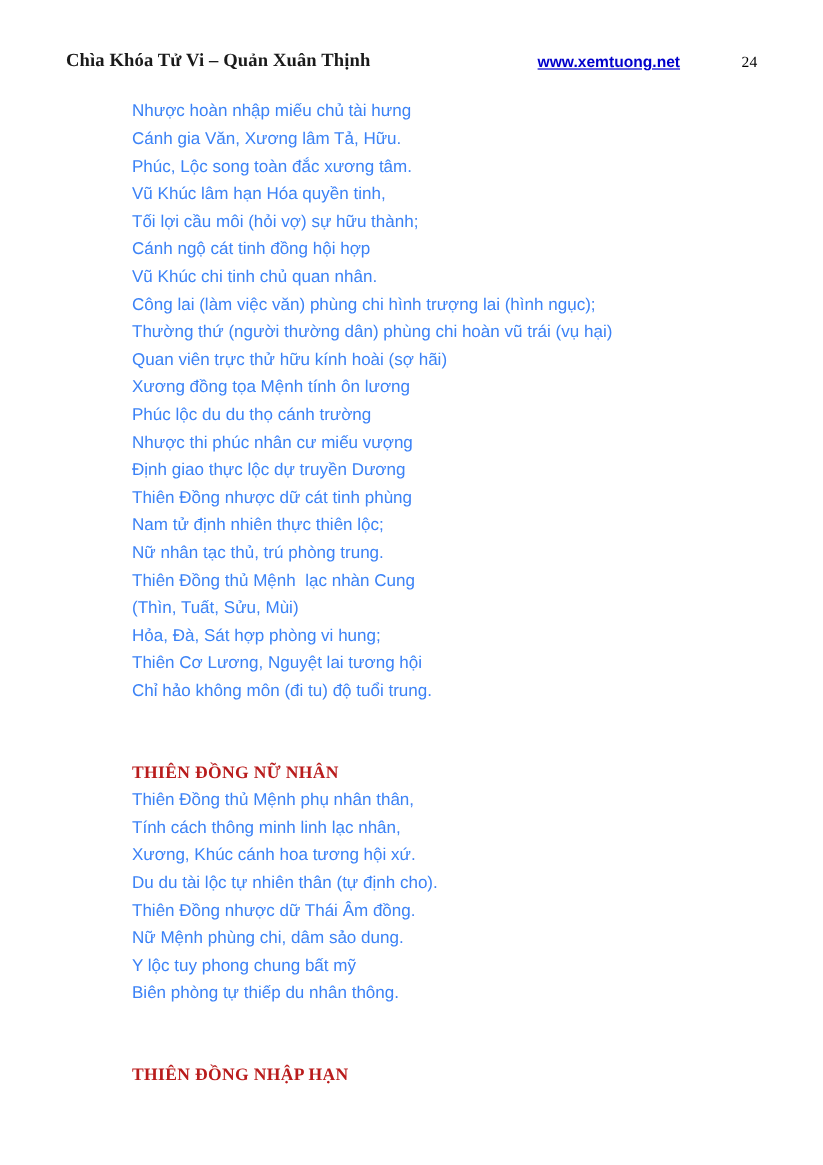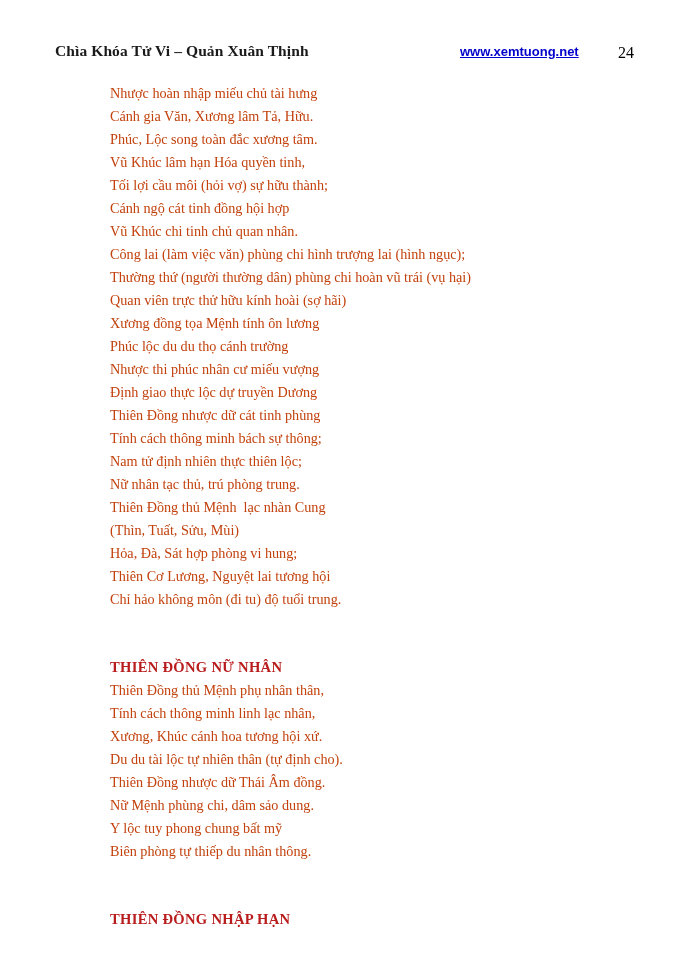--- a/index.html
+++ b/index.html
@@ -37,49 +37,49 @@
     top: 0;
     font-family: "Liberation Serif", serif;
     font-weight: bold;
     font-size: 15.5px;
     color: #1a1a1a;
     white-space: nowrap;
     letter-spacing: 0.1px;
   }
   .header-link {
     position: absolute;
-    left: 460px;
+    left: 448px;
     top: 2px;
     font-family: "Liberation Sans", sans-serif;
     font-weight: bold;
     font-size: 13px;
     color: #0000cc;
     text-decoration: underline;
     white-space: nowrap;
   }
   .header-pagenum {
     position: absolute;
     left: 618px;
     top: 2px;
     font-family: "Liberation Serif", serif;
-    font-size: 16px;
+    font-size: 13px;
     color: #000000;
     text-align: center;
   }
   .body-block {
     position: absolute;
     left: 110px;
     top: 82px;
     width: 540px;
   }
   .line {
-    font-family: Liberation Serif, serif;
+    font-family: Liberation Sans, sans-serif;
     font-size: 14.2px;
     line-height: 23px;
-    color: #c2410c;
+    color: #3b82f6;
     white-space: pre-wrap;
   }
   .section-head {
     font-family: "Liberation Serif", serif;
     font-weight: bold;
     font-size: 14.6px;
     line-height: 23px;
     letter-spacing: 0.3px;
     color: #b91c1c;
   }
@@ -111,21 +111,20 @@
     <div class="line">Cánh ngộ cát tinh đồng hội hợp</div>
     <div class="line">Vũ Khúc chi tinh chủ quan nhân.</div>
     <div class="line">Công lai (làm việc văn) phùng chi hình trượng lai (hình ngục);</div>
     <div class="line">Thường thứ (người thường dân) phùng chi hoàn vũ trái (vụ hại)</div>
     <div class="line">Quan viên trực thử hữu kính hoài (sợ hãi)</div>
     <div class="line">Xương đồng tọa Mệnh tính ôn lương</div>
     <div class="line">Phúc lộc du du thọ cánh trường</div>
     <div class="line">Nhược thi phúc nhân cư miếu vượng</div>
     <div class="line">Định giao thực lộc dự truyền Dương</div>
     <div class="line">Thiên Đồng nhược dữ cát tinh phùng</div>
-    <div class="line">Tính cách thông minh bách sự thông;</div>
     <div class="line">Nam tử định nhiên thực thiên lộc;</div>
     <div class="line">Nữ nhân tạc thủ, trú phòng trung.</div>
     <div class="line">Thiên Đồng thủ Mệnh  lạc nhàn Cung</div>
     <div class="line">(Thìn, Tuất, Sửu, Mùi)</div>
     <div class="line">Hỏa, Đà, Sát hợp phòng vi hung;</div>
     <div class="line">Thiên Cơ Lương, Nguyệt lai tương hội</div>
     <div class="line">Chỉ hảo không môn (đi tu) độ tuổi trung.</div>
 
     <div class="spacer-lg"></div>
     <div class="spacer-md"></div>

